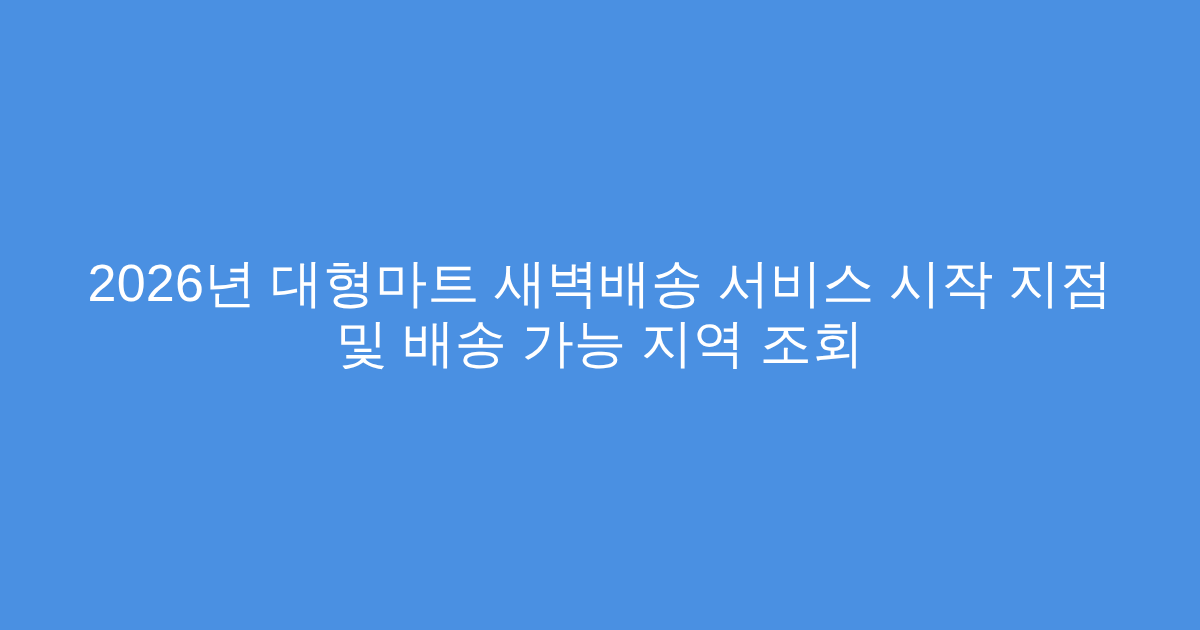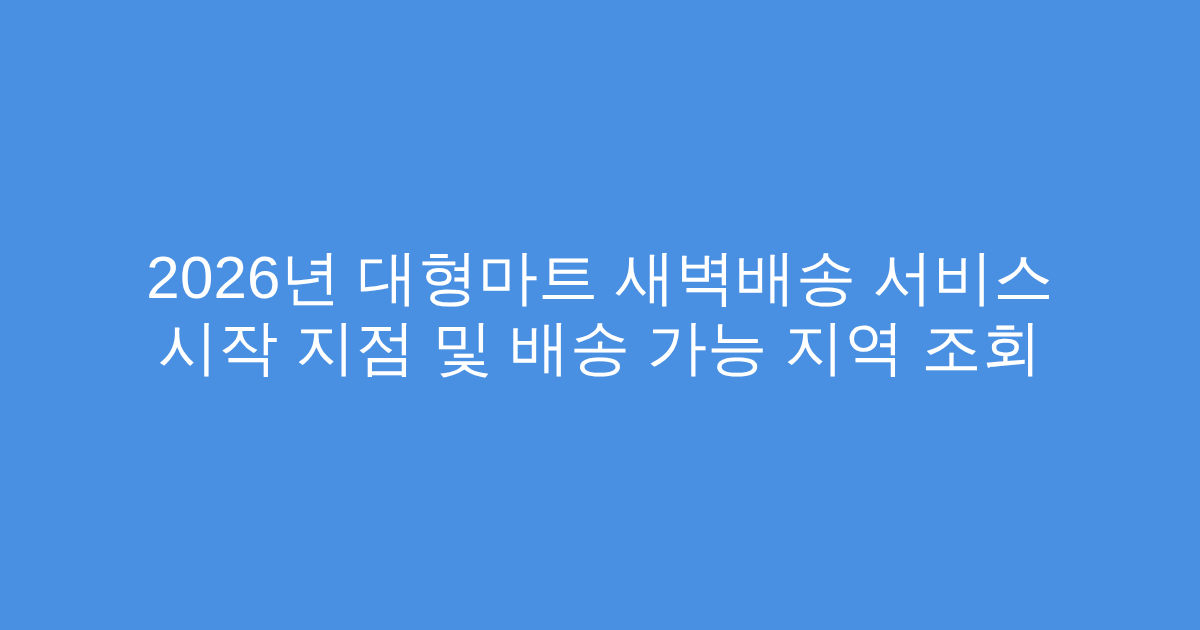--- a/index.html
+++ b/index.html
@@ -34,21 +34,21 @@
     padding: 0;
     
     transform: translateY(-2px);
     display: block;
   }
 
   .og-title {
     margin: 0;
     padding: 0;
     font-family: "Liberation Sans", "DejaVu Sans", sans-serif;
-    font-size: 60px;
+    font-size: 52px;
     font-weight: 400;
     line-height: 1.16;
     letter-spacing: 0.2px;
     color: #ffffff;
     text-align: center;
     word-break: keep-all;
     white-space: pre-line;
     -webkit-font-smoothing: antialiased;
   }
 </style>

